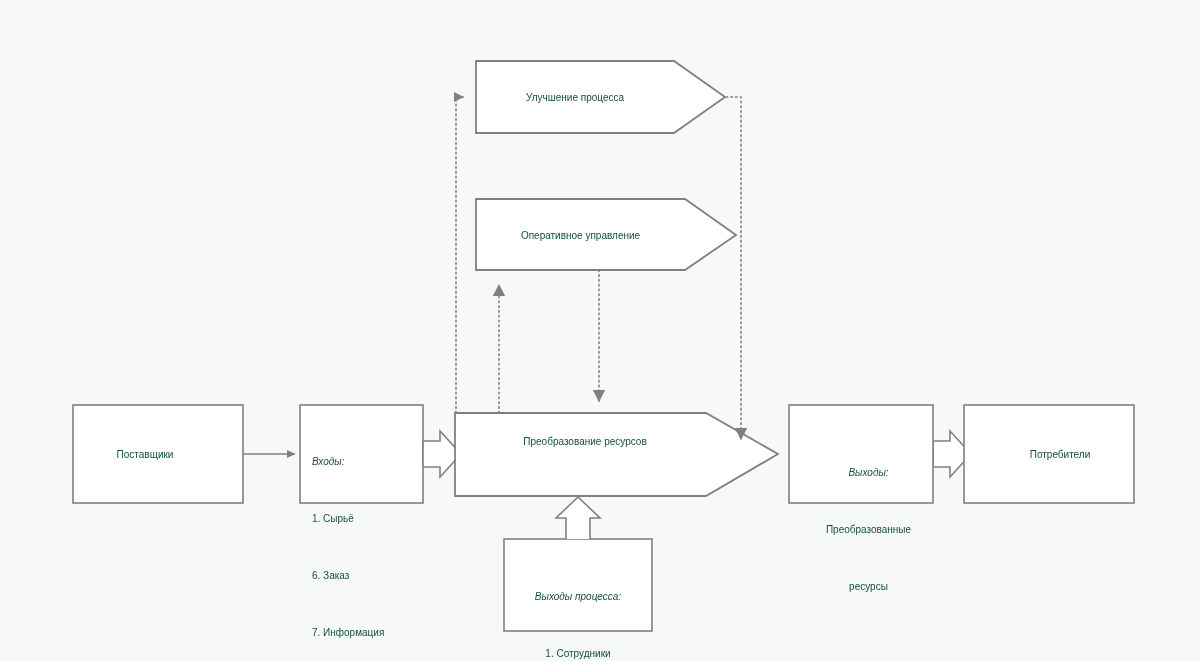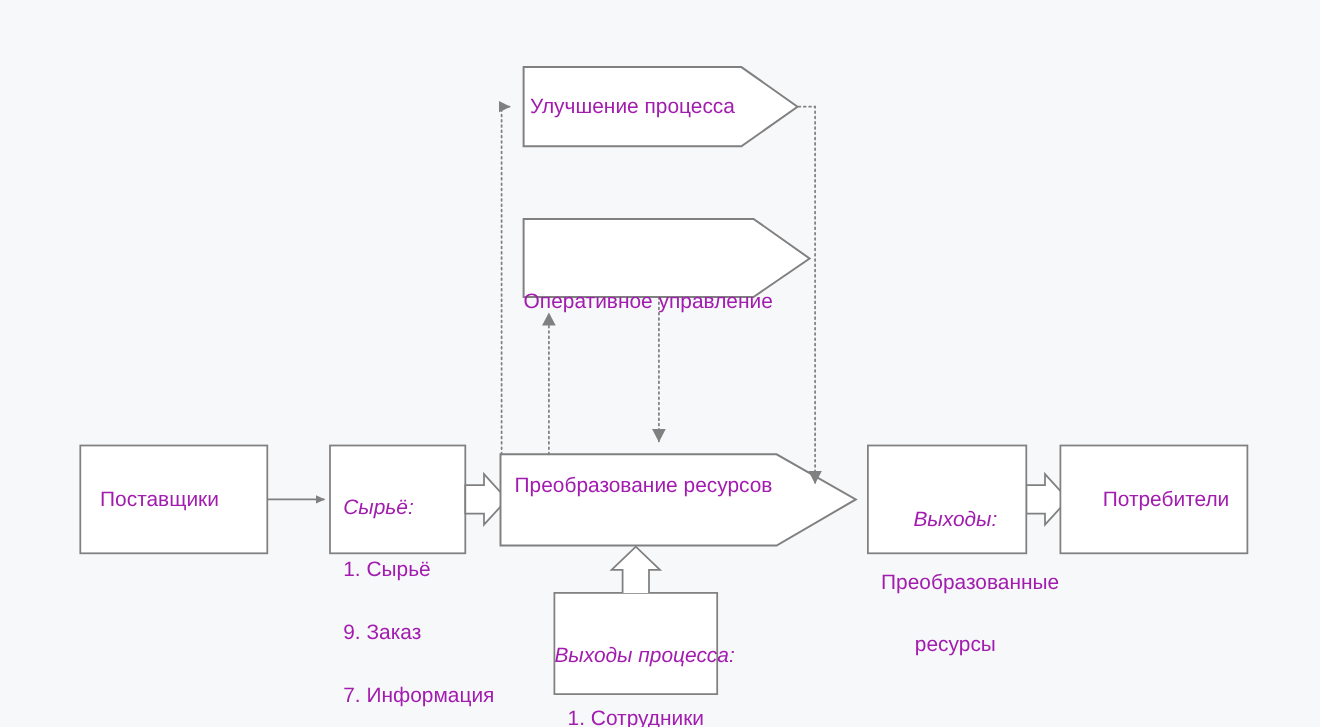--- a/index.html
+++ b/index.html
@@ -22,22 +22,22 @@
   }
   svg.layer {
     position: absolute;
     left: 0;
     top: 0;
     width: 1200px;
     height: 661px;
   }
   .txt {
     position: absolute;
-    color: #a21caf;
-    font-size: 19px;
+    color: #14532d;
+    font-size: 10px;
     line-height: 19px;
     white-space: pre;
     pointer-events: none;
   }
   .txt.center {
     text-align: center;
   }
   .txt.left {
     text-align: left;
   }
@@ -92,23 +92,23 @@
     <path d="M726,97 L741,97 L741,440" fill="none" stroke="#808080" stroke-width="1.6" stroke-dasharray="1.6 3.2" stroke-linecap="round" marker-end="url(#dotArrowD)"></path>
 
     <path d="M499,413 L499,284" fill="none" stroke="#808080" stroke-width="1.6" stroke-dasharray="1.6 3.2" stroke-linecap="round" marker-end="url(#dotArrowD)"></path>
 
     <path d="M599,270 L599,402" fill="none" stroke="#808080" stroke-width="1.6" stroke-dasharray="1.6 3.2" stroke-linecap="round" marker-end="url(#dotArrowD)"></path>
   </svg>
 
   <div class="txt center" style="left:73px; top:445px; width:144px;">Поставщики</div>
 
   <div class="txt left" style="left:312px; top:414px; width:120px;">
-    <div class="ital">Сырьё:</div>
+    <div class="ital">Входы:</div>
     <div>1. Сырьё</div>
-    <div>9. Заказ</div>
+    <div>6. Заказ</div>
     <div>7. Информация</div>
   </div>
 
   <div class="txt center" style="left:455px; top:432px; width:260px;">Преобразование ресурсов</div>
 
   <div class="txt left" style="left:801px; top:425px; width:135px;text-align:center;">
     <div class="ital">Выходы:</div>
     <div>Преобразованные</div>
     <div>ресурсы</div>
   </div>
@@ -117,15 +117,15 @@
 
   <div class="txt center" style="left:504px; top:549px; width:148px;">
     <div class="ital">Выходы процесса:</div>
     <div>1. Сотрудники</div>
     
     
   </div>
 
   <div class="txt center" style="left:476px; top:88px; width:198px;">Улучшение процесса</div>
 
-  <div class="txt center" style="left:476px; top:226px; width:209px;margin-top:39px;">Оперативное управление</div>
+  <div class="txt center" style="left:476px; top:226px; width:209px;">Оперативное управление</div>
 
 </div>
 
 </body></html>

